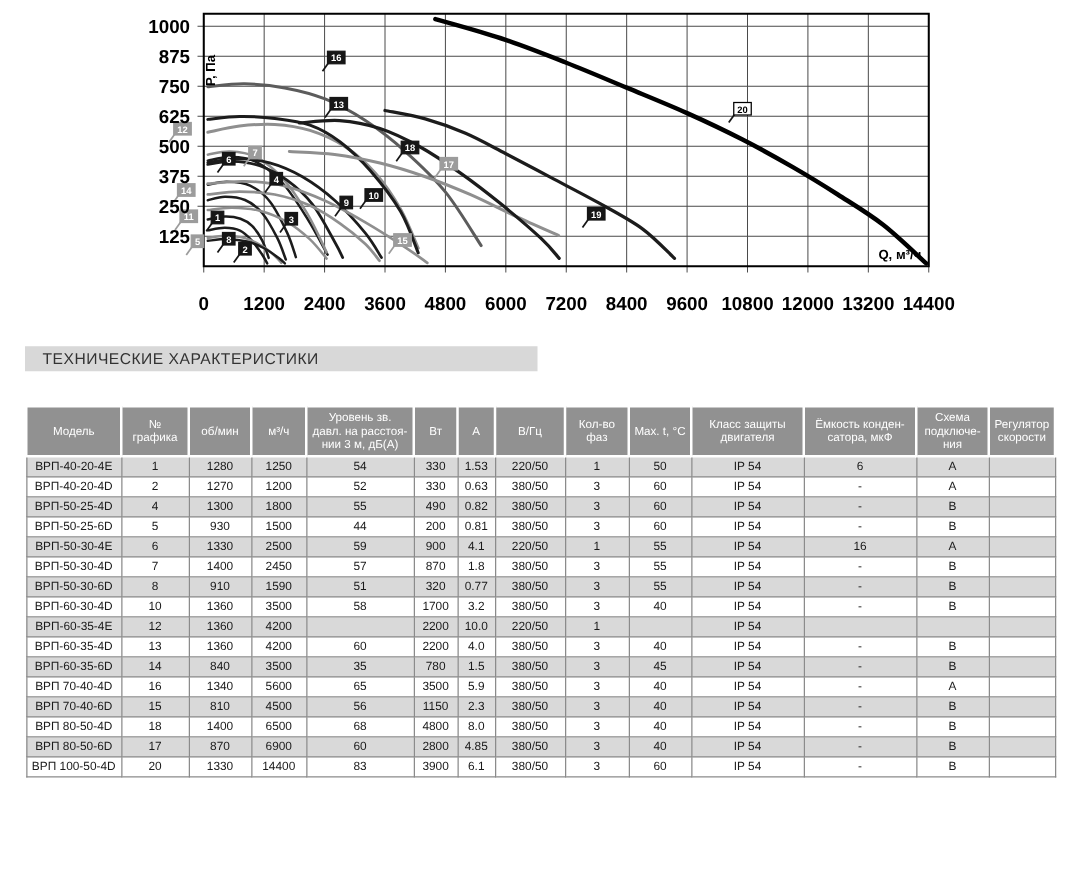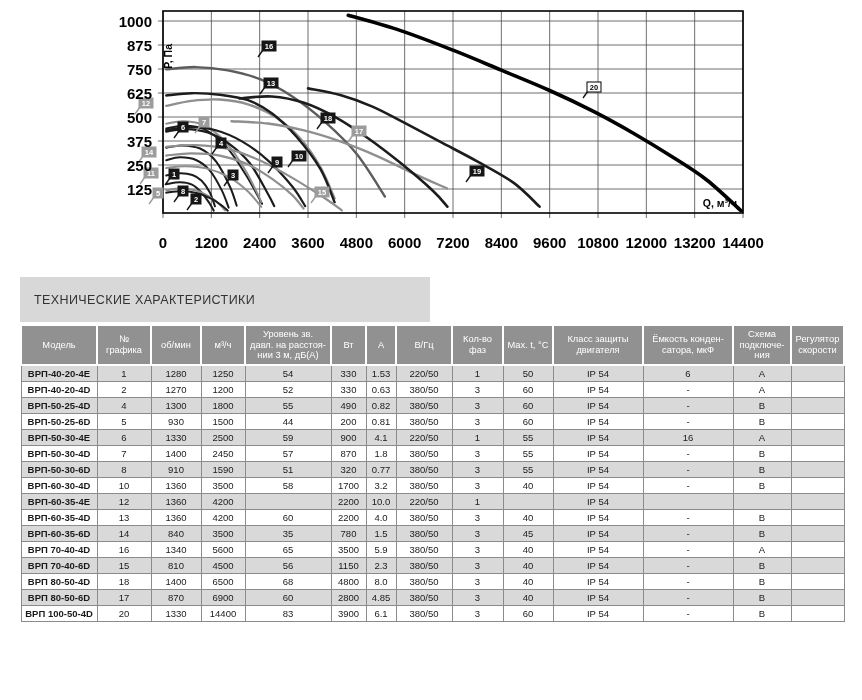--- a/index.html
+++ b/index.html
@@ -1,30 +1,30 @@
 <!DOCTYPE html>
 <html><head>
 <meta charset="utf-8">
 <style>
   html,body{margin:0;padding:0;background:#fff;}
   #page{position:relative;width:862px;height:700px;background:#fff;overflow:hidden;
         font-family:"Liberation Sans",sans-serif;}
   #chart-area{position:absolute;left:0;top:0;width:862px;height:265px;}
-  #section-title-bar{position:absolute;left:20px;top:277px;width:410px;height:45px;
+  #section-title-bar{position:absolute;left:20px;top:277px;width:410px;height:20px;
         background:#d8d8d8;display:flex;align-items:center;}
   #section-title-bar span{padding-left:14px;font-size:12.5px;color:#333;letter-spacing:.4px;}
   #table-wrap{position:absolute;left:20px;top:324px;}
   table.spec-table{border-collapse:collapse;table-layout:fixed;width:823px;
         font-family:"Liberation Sans",sans-serif;}
   table.spec-table th{background:#919191;color:#fff;font-weight:normal;font-size:9.3px;
         border:2px solid #fff;padding:1px 2px;line-height:1.18;white-space:pre-line;
         vertical-align:middle;height:36px;}
   table.spec-table td{border:1px solid #8b8b8b;text-align:center;font-size:9.5px;
         color:#1a1a1a;padding:0 2px;height:15px;line-height:1.05;}
-  table.spec-table td.model-cell{font-weight:bold;margin-top:35px;}
+  table.spec-table td.model-cell{font-weight:normal;margin-top:35px;}
   table.spec-table tbody tr:nth-child(odd){background:#d9d9d9;}
   table.spec-table tbody tr:nth-child(even){background:#ffffff;}
   svg text{font-family:"Liberation Sans",sans-serif;}
 </style>
 </head>
 <body>
 
 <div id="page">
 
   <div id="chart-area">

